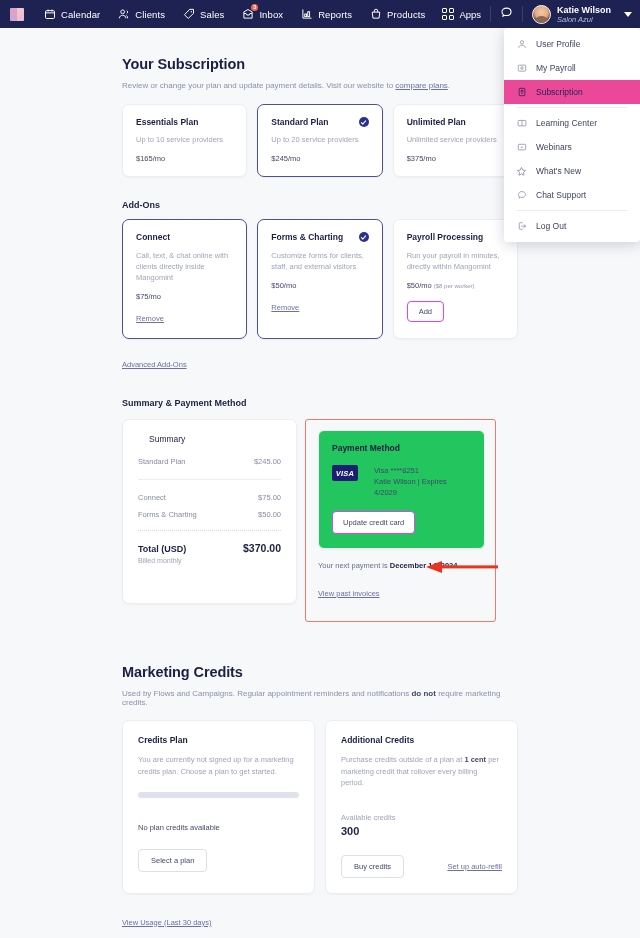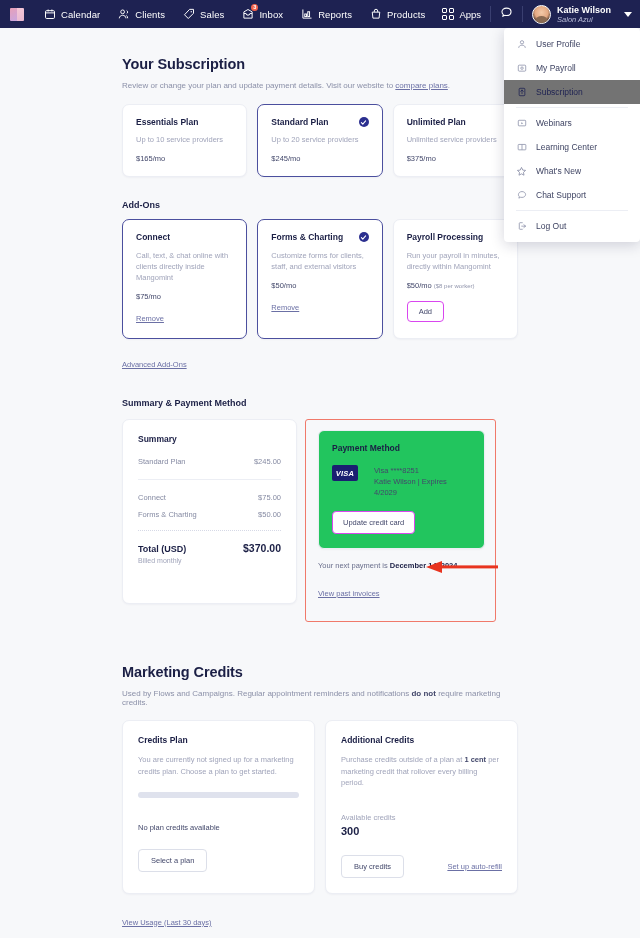--- a/index.html
+++ b/index.html
@@ -61,21 +61,21 @@
     z-index: 25; padding: 4px 0;
   }
   .dd-arrow {
     position:absolute; top:-5px; right: 15px;
     width:0;height:0;border-left:6px solid transparent;border-right:6px solid transparent;border-bottom:6px solid #fff;
   }
   .dd-item {
     display:flex; align-items:center; gap:9px;
     padding: 6.5px 12px; font-size: 8.5px; color:#3f4463; cursor:pointer;
   }
-  .dd-item.active { background:#737373; color:#1e2252;text-align:right; }
+  .dd-item.active { background:#ec4899; color:#1e2252;text-align:right; }
   .dd-sep { height:1px; background:#eceef4; margin: 3px 12px; }
   .dd-ico { width:11px;height:11px; display:flex; align-items:center; justify-content:center; flex:0 0 11px;}
 
   
   .page { padding: 0 0 0 0; position:relative; }
   .section { padding: 0 122px; }
   h1.title { font-size: 14.5px; color: #1b1f45; font-weight: bold; letter-spacing: -.1px; }
   .subtitle { font-size: 8px; color: #8b90a8; margin-top: 9px; }
   .subtitle a { color:#6b70a5; text-decoration: underline; }
   .sec-label { font-size: 9px; color:#1b1f45; font-weight:bold; }
@@ -112,21 +112,21 @@
   }
   .link-plain { font-size:7.5px; color:#6b70a5; text-decoration:underline; cursor:pointer; display:inline-block;}
 
   
   .pay-row { display:flex; gap: 8px; margin-top: 11px; align-items: flex-start; }
   .summary-card {
     background:#fff;border-radius:7px;border:1px solid #eceef4;
     box-shadow:0 1px 2px rgba(30,34,82,.04);
     width: 175px; padding: 14px 15px 14px; min-height: 185px;
   }
-  .sum-title{ font-size:8.5px;font-weight:bold;color:#1b1f45;}
+  .sum-title{ font-size:8.5px;font-weight:normal;color:#1b1f45;margin-left:11px;}
   .sum-row{ display:flex;justify-content:space-between;font-size:7.5px;color:#7d melhor;}
   .sum-row{ display:flex;justify-content:space-between;font-size:7.5px;color:#868ba3; margin-top:13px;}
   .sum-hr{height:1px;background:#eceef4;margin-top:13px;}
   .sum-hr.dotted{background:none;border-top:1px dotted #d6d9e6;height:0;margin-top:11px;}
   .sum-total{display:flex;justify-content:space-between;align-items:baseline;margin-top:11px;}
   .sum-total .lbl{font-size:9px;font-weight:bold;color:#1b1f45;}
   .sum-total .val{font-size:10.5px;font-weight:bold;color:#1b1f45;}
   .sum-note{font-size:7px;color:#a0a4ba;margin-top:3px;}
 
   .pay-outer {
@@ -305,35 +305,35 @@
         </svg>
     </span>
     <span>Subscription</span>
   </div>
 
   <div class="dd-sep"></div>
 
   <div class="dd-item">
     <span class="dd-ico">
       <svg width="10" height="10" viewBox="0 0 14 14" fill="none" stroke="#8b90a8" stroke-width="1.1">
+          <rect x="1.6" y="3.4" width="10.8" height="7.6" rx="1"></rect>
+          <path d="M7 3.6v7.2"></path>
+        </svg>
+    </span>
+    <span>Learning Center</span>
+  </div>
+
+  <div class="dd-item">
+    <span class="dd-ico">
+      <svg width="10" height="10" viewBox="0 0 14 14" fill="none" stroke="#8b90a8" stroke-width="1.1">
           <rect x="1.8" y="3.2" width="10.4" height="7.8" rx="1.1"></rect>
           <path d="M6 5.8l2.6 1.4L6 8.6z" fill="#8b90a8" stroke="none"></path>
         </svg>
     </span>
     <span>Webinars</span>
-  </div>
-
-  <div class="dd-item">
-    <span class="dd-ico">
-      <svg width="10" height="10" viewBox="0 0 14 14" fill="none" stroke="#8b90a8" stroke-width="1.1">
-          <rect x="1.6" y="3.4" width="10.8" height="7.6" rx="1"></rect>
-          <path d="M7 3.6v7.2"></path>
-        </svg>
-    </span>
-    <span>Learning Center</span>
   </div>
 
   <div class="dd-item">
     <span class="dd-ico">
       <svg width="11" height="11" viewBox="0 0 14 14" fill="none" stroke="#8b90a8" stroke-width="1.1">
           <path d="M7 1.8l1.6 3.4 3.6.4-2.7 2.5.7 3.6L7 10l-3.2 1.7.7-3.6L1.8 5.6l3.6-.4z" stroke-linejoin="round"></path>
         </svg>
     </span>
     <span>What's New</span>
   </div>

